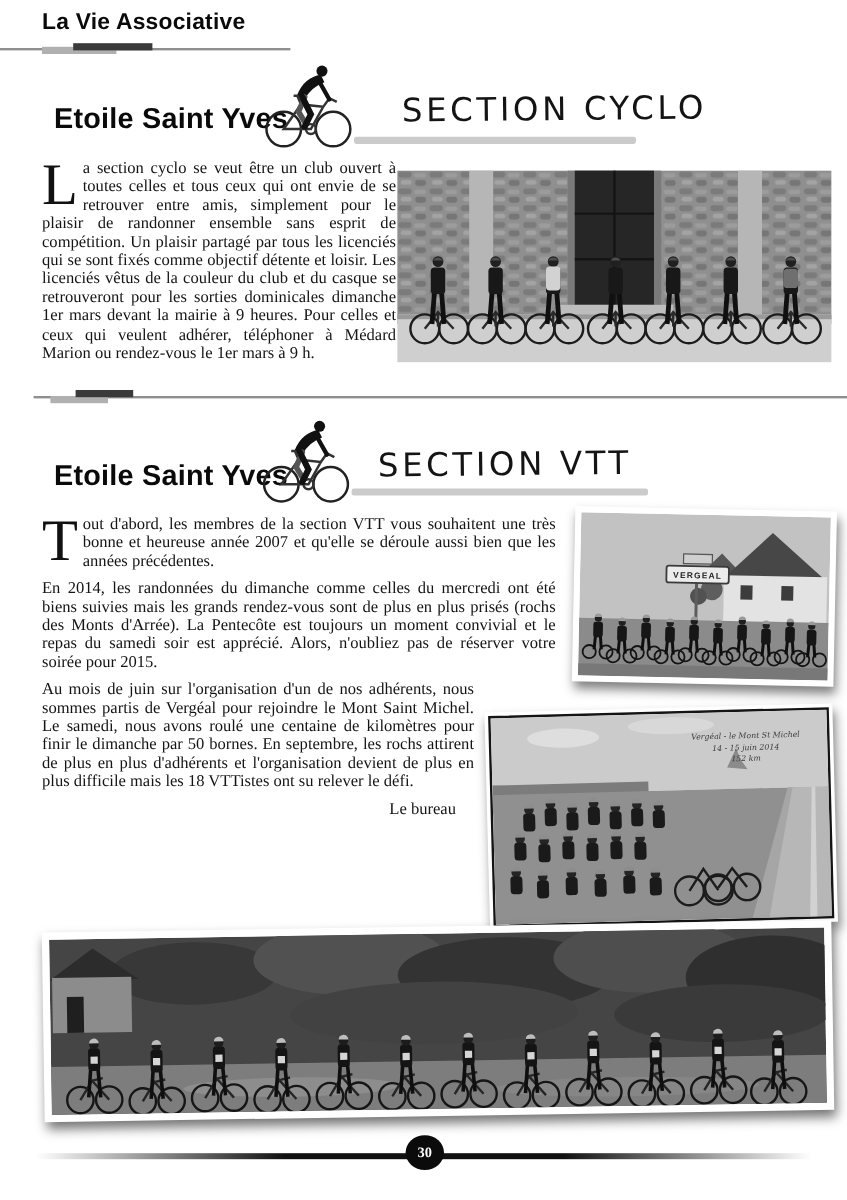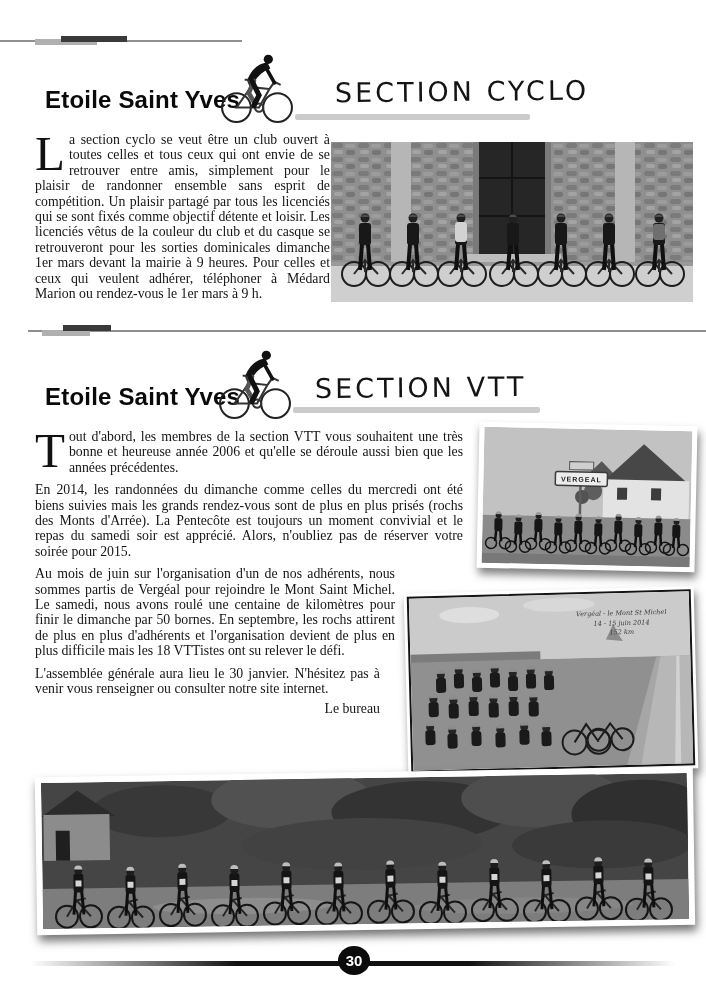--- a/index.html
+++ b/index.html
@@ -35,30 +35,31 @@
     box-shadow:2px 6px 9px rgba(0,0,0,.5);transform:rotate(-1.5deg);}
   .photo3inner{border:2px solid #141414;line-height:0;}
   .photo4frame{left:36px;top:772px;width:646px;background:#fff;padding:6px;
     box-shadow:2px 6px 10px rgba(0,0,0,.55);transform:rotate(-.9deg);}
 
   
   .footer-bar{left:30px;top:961px;width:646px;height:5px;
     background:linear-gradient(90deg,rgba(17,17,17,0) 0%,#111 32%,#111 68%,rgba(17,17,17,0) 100%);}
   .page-dot{left:338px;top:946px;width:32px;height:29px;background:#0b0b0b;border-radius:50%;
     display:flex;align-items:center;justify-content:center;}
-  .page-dot span{color:#fff;font-family:Liberation Sans, sans-serif;font-weight:bold;font-size:15px;}
+  .page-dot span{color:#fff;font-family:Liberation Serif, serif;font-weight:bold;font-size:12px;}
 
   svg text{font-family:"Liberation Sans",sans-serif;}
   .caption-line{font-family:"DejaVu Serif",serif;font-style:italic;}
 </style>
 </head>
 <body>
 
 <div id="page">
 
+  <div class="abs header-title">La Vie Associative</div>
   <div class="abs rule" style="left:0;top:40px;width:242px;"></div>
   <div class="abs bar-light" style="left:35px;top:39px;width:62px;"></div>
   <div class="abs bar-dark" style="left:61px;top:36px;width:66px;"></div>
 
   <div class="abs club" style="left:45px;top:86px;">Etoile Saint Yves</div>
   <svg class="abs" style="left:220px;top:50px;" width="74" height="74" viewBox="0 0 72 72">
     <circle cx="16" cy="56" r="14" fill="none" stroke="#222" stroke-width="2"></circle>
     <circle cx="56" cy="56" r="14" fill="none" stroke="#222" stroke-width="2"></circle>
     <path d="M16 56 L30 36 L48 38 L38 56 Z M30 36 L27 29 M24 29 L31 29 M48 38 L53 31 L59 34" fill="none" stroke="#333" stroke-width="2"></path>
     <circle cx="38" cy="56" r="4" fill="none" stroke="#333" stroke-width="2"></circle>
@@ -129,24 +130,23 @@
     <path d="M27 28 Q33 14 46 12 L49 18 Q38 22 33 32 Z" fill="#111"></path>
     <circle cx="47" cy="9" r="4.5" fill="#111"></circle>
     <path d="M44 16 L53 32" stroke="#111" stroke-width="3.5" stroke-linecap="round"></path>
     <path d="M33 30 L28 42 L34 52" stroke="#555" stroke-width="4.5" fill="none" stroke-linecap="round"></path>
     <path d="M31 30 L38 44 L33 54" stroke="#111" stroke-width="5" fill="none" stroke-linecap="round"></path>
   </svg>
   <div class="abs hand-title" style="left:315px;top:372px;">SECTION VTT</div>
   <div class="abs hand-underline" style="left:293px;top:407px;width:247px;"></div>
 
   <div class="abs bodytext" style="left:35px;top:429px;width:428px;">
-    <p><span class="dropcap">T</span><span>out d'abord, les membres de la section VTT vous souhaitent une très bonne et heureuse année 2006 et qu'elle se déroule aussi bien que les années précédentes.</span></p>
+    <p><span class="dropcap">T</span><span>out d'abord, les membres de la section VTT vous souhaitent une très bonne et heureuse année 2007 et qu'elle se déroule aussi bien que les années précédentes.</span></p>
     <p>En 2014, les randonnées du dimanche comme celles du mercredi ont été biens suivies mais les grands rendez-vous sont de plus en plus prisés (rochs des Monts d'Arrée). La Pentecôte est toujours un moment convivial et le repas du samedi soir est apprécié. Alors, n'oubliez pas de réserver votre soirée pour 2015.</p>
     <p style="width:360px;">Au mois de juin sur l'organisation d'un de nos adhérents, nous sommes partis de Vergéal pour rejoindre le Mont Saint Michel. Le samedi, nous avons roulé une centaine de kilomètres pour finir le dimanche par 50 bornes. En septembre, les rochs attirent de plus en plus d'adhérents et l'organisation devient de plus en plus difficile mais les 18 VTTistes ont su relever le défi.</p>
-    <p style="width:345px;margin-bottom:4px;">L'assemblée générale aura lieu le 30 janvier. N'hésitez pas à venir vous renseigner ou consulter notre site internet.</p>
     <div class="sig" style="width:345px;">Le bureau</div>
   </div>
 
   <div class="abs photo2frame">
     <svg class="photo" width="208" height="136" viewBox="0 0 208 136">
       <defs>
         <g id="mr">
           <circle cx="-7" cy="16" r="5.5" fill="none" stroke="#141414" stroke-width="1.5"></circle>
           <circle cx="7" cy="16" r="5.5" fill="none" stroke="#141414" stroke-width="1.5"></circle>
           <path d="M-2 2 L-3 14 M2 2 L3 14" stroke="#0f0f0f" stroke-width="2.5"></path>

